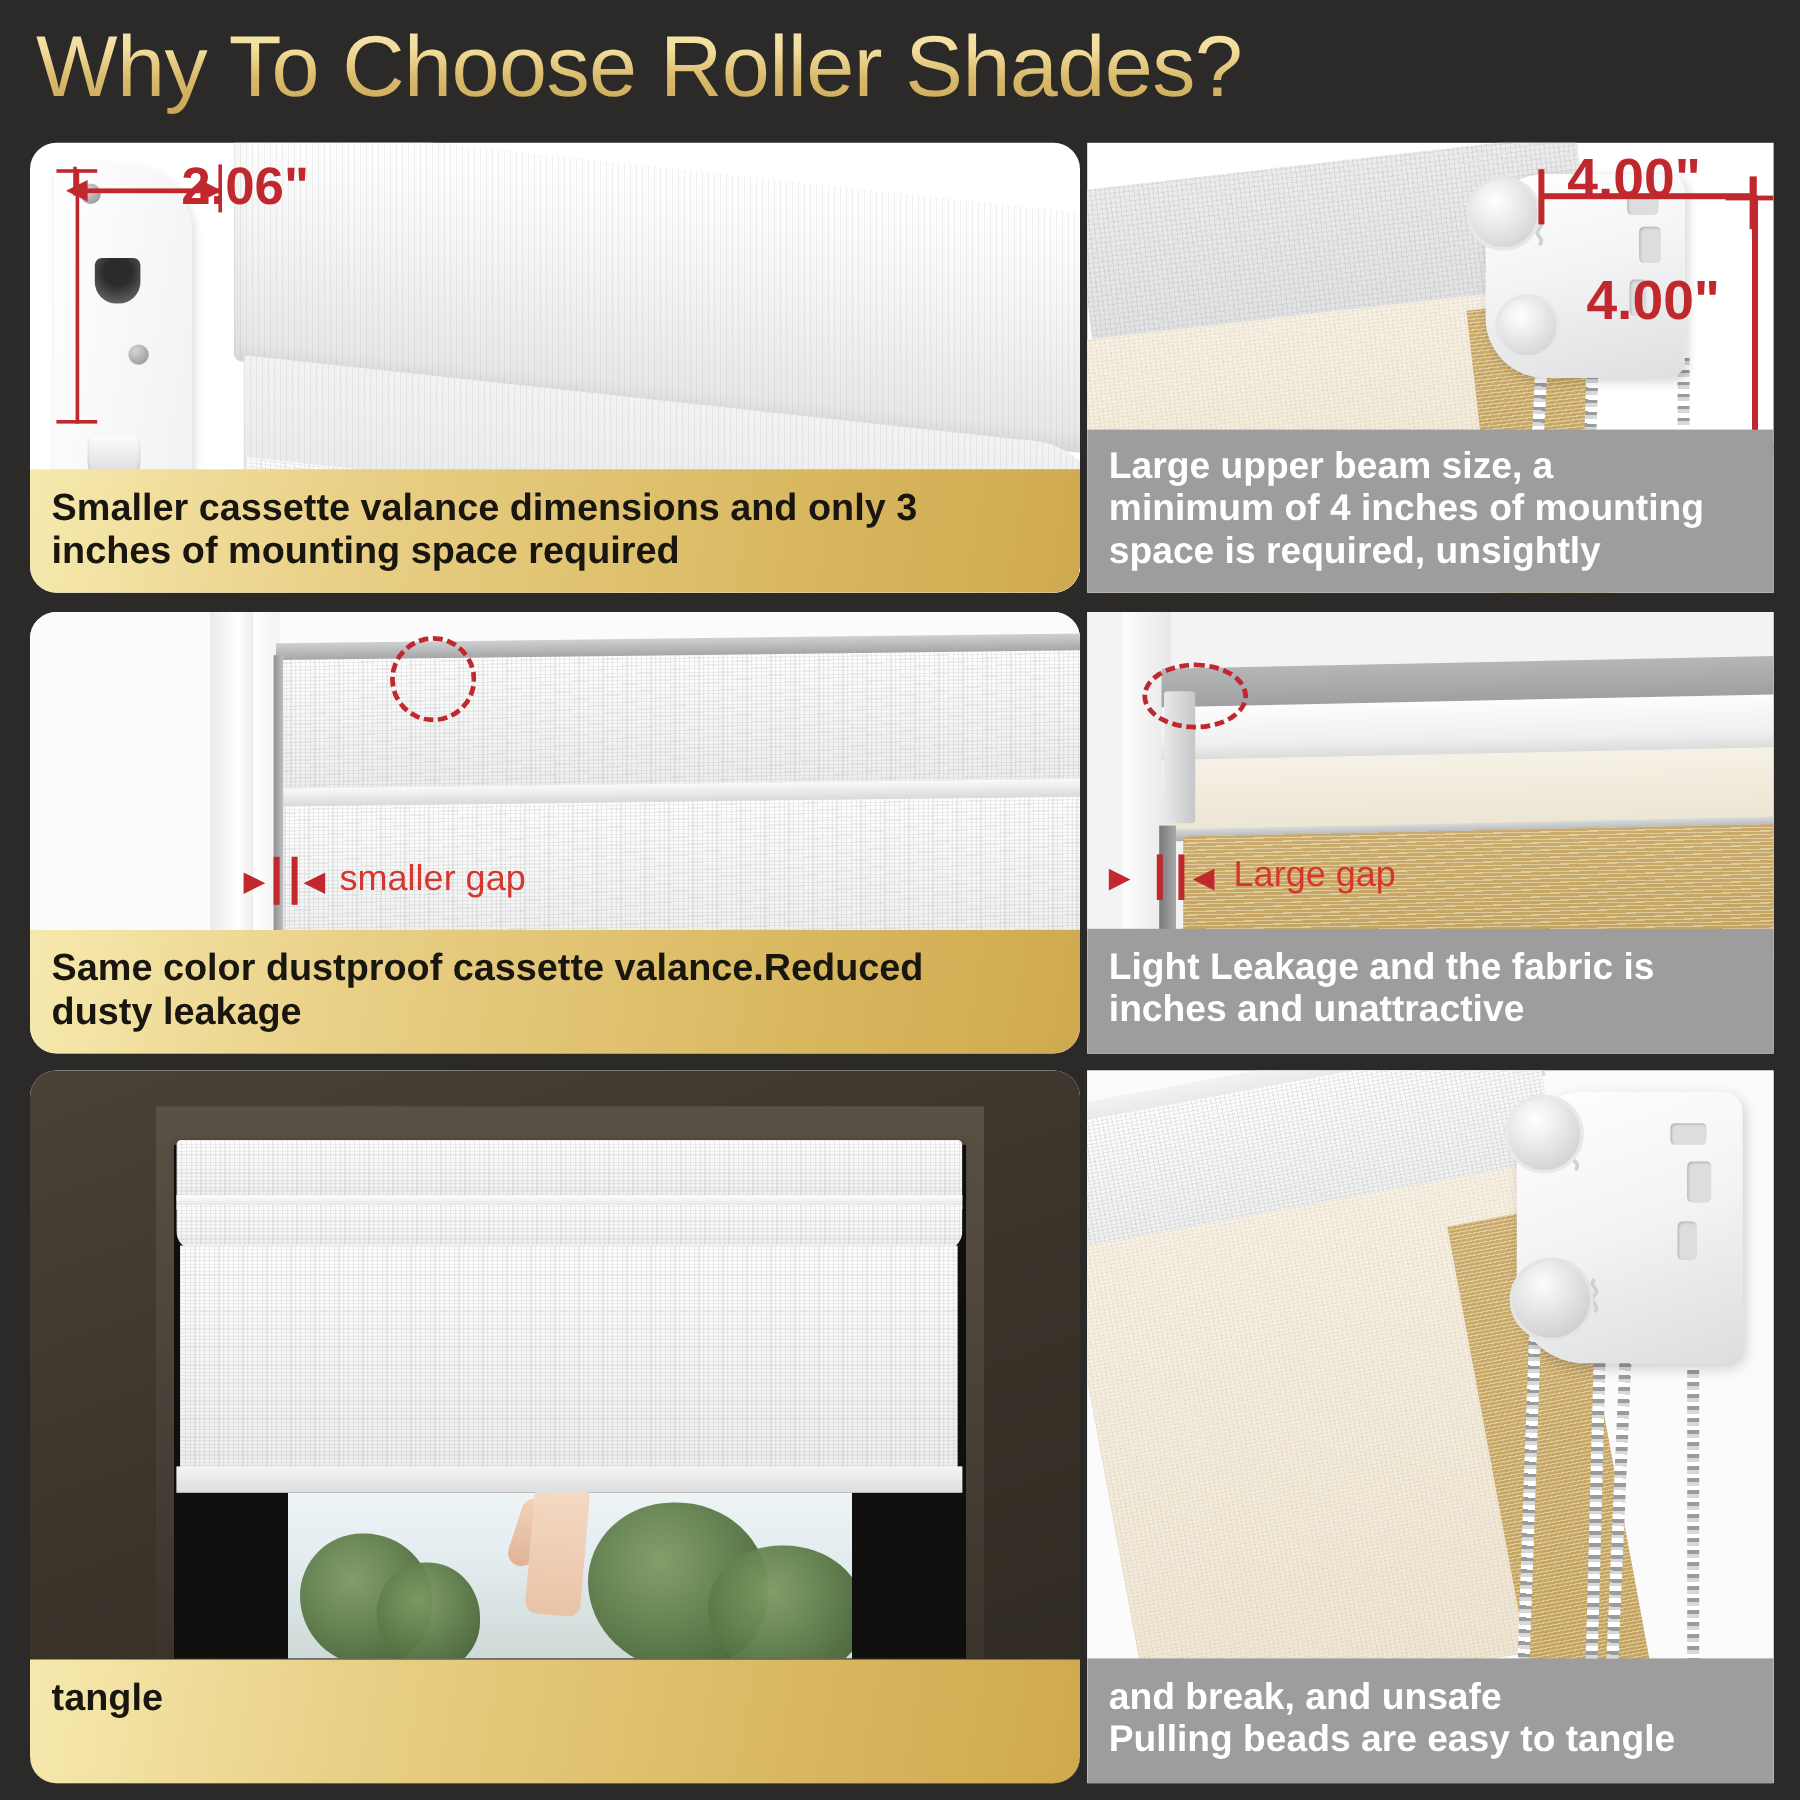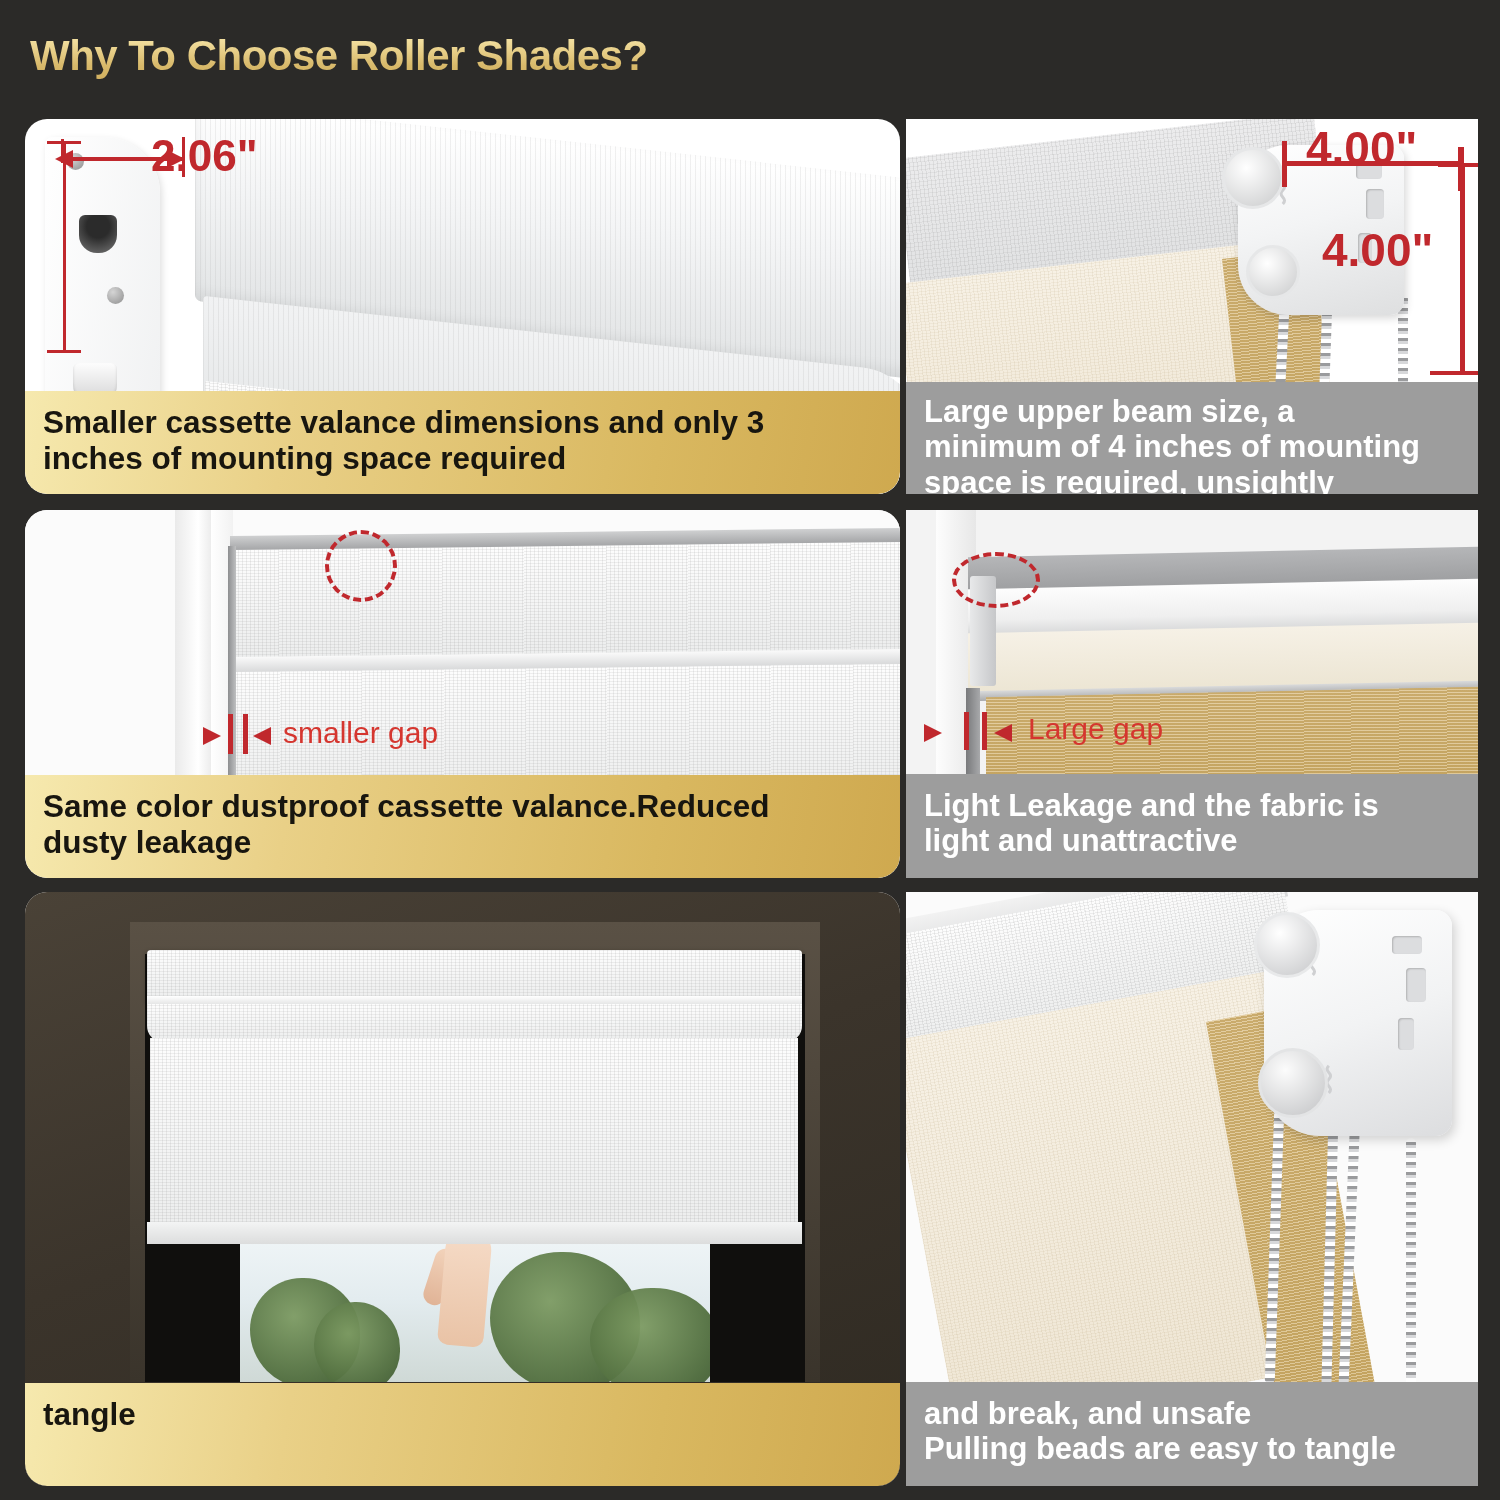--- a/index.html
+++ b/index.html
@@ -6,21 +6,21 @@
   html,body { background:#2b2a28; }
   body {
     width:1500px; height:1500px;
     font-family:"Liberation Sans", sans-serif;
     position:relative; overflow:hidden;
   }
 
   
   .title-bar { position:absolute; left:30px; top:16px; width:1060px; height:80px; }
   .title {
-    font-size:42px; font-weight:bold; letter-spacing:-0.5px;
+    font-size:72px; font-weight:normal; letter-spacing:-0.5px;
     line-height:80px;
     background:linear-gradient(180deg,#f7eab4 0%,#f1dd9c 32%,#d8b96a 62%,#c9a554 100%);
     -webkit-background-clip:text; background-clip:text;
     color:transparent; -webkit-text-fill-color:transparent;
     white-space:nowrap;
   }
 
   
   .grid { position:absolute; left:0; top:110px; width:1500px; height:1385px; }
 
@@ -43,21 +43,21 @@
   }
   .cap.gold {
     background:linear-gradient(100deg,#f6e9ae 0%,#e9d087 30%,#d9b860 72%,#cfa94f 100%);
     color:#18160f; font-size:31.5px;
     border-bottom-left-radius:22px; border-bottom-right-radius:22px;
   }
   .cap.gray { background:#9d9d9d; color:#ffffff; font-size:31px; }
   .cap .l { display:block; white-space:nowrap; }
 
   .cap.gold.h2 { height:103px; }
-  .cap.gray.h3 { height:112px; padding-top:12px; }
+  .cap.gray.h3 { height:136px; padding-top:12px; }
   .cap.gray.h2 { height:104px; }
 
   
   .blinds-tex {
     background:
       repeating-linear-gradient(90deg, rgba(150,150,150,.16) 0 1px, rgba(255,255,255,0) 1px 4px),
       repeating-linear-gradient(0deg, rgba(140,140,140,.13) 0 1px, rgba(255,255,255,0) 1px 3px),
       linear-gradient(180deg,#fdfdfd,#eceded);
   }
   .beige-tex {
@@ -381,21 +381,21 @@
 
       <div class="arrowR" style="left:18px;top:214px;"></div>
       <div class="gaptick" style="left:58px;top:202px;height:38px;"></div>
       <div class="gaptick" style="left:76px;top:202px;height:38px;"></div>
       <div class="arrowL" style="left:88px;top:214px;"></div>
       <div class="gaplabel" style="left:122px;top:202px;text-align:center;">Large gap</div>
     </div>
 
     <div class="cap gray h2">
       <span class="l">Light Leakage and the fabric is</span>
-      <span class="l">light and unattractive</span>
+      <span class="l">inches and unattractive</span>
     </div>
   </div>
 
   <div class="panel left row3">
     <div class="photo">
       <div class="p5-room"></div>
       <div class="p5-recess"></div>
       <div class="p5-inner"></div>
 
       <div class="p5-view">

